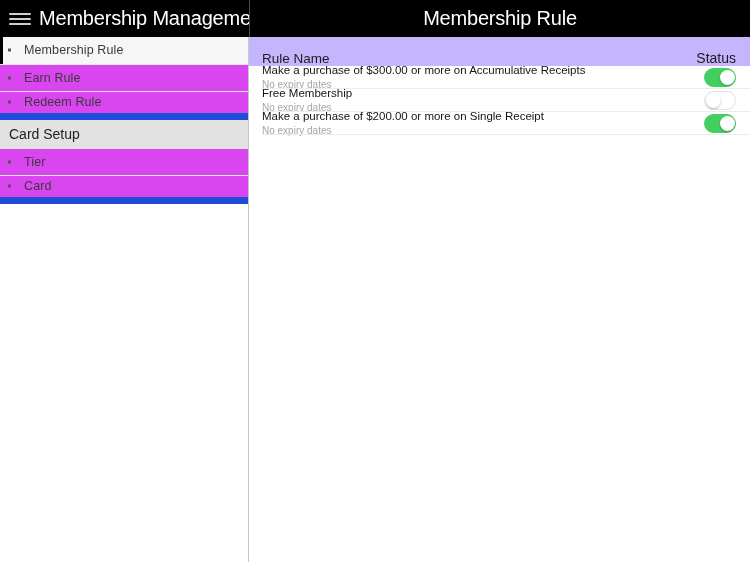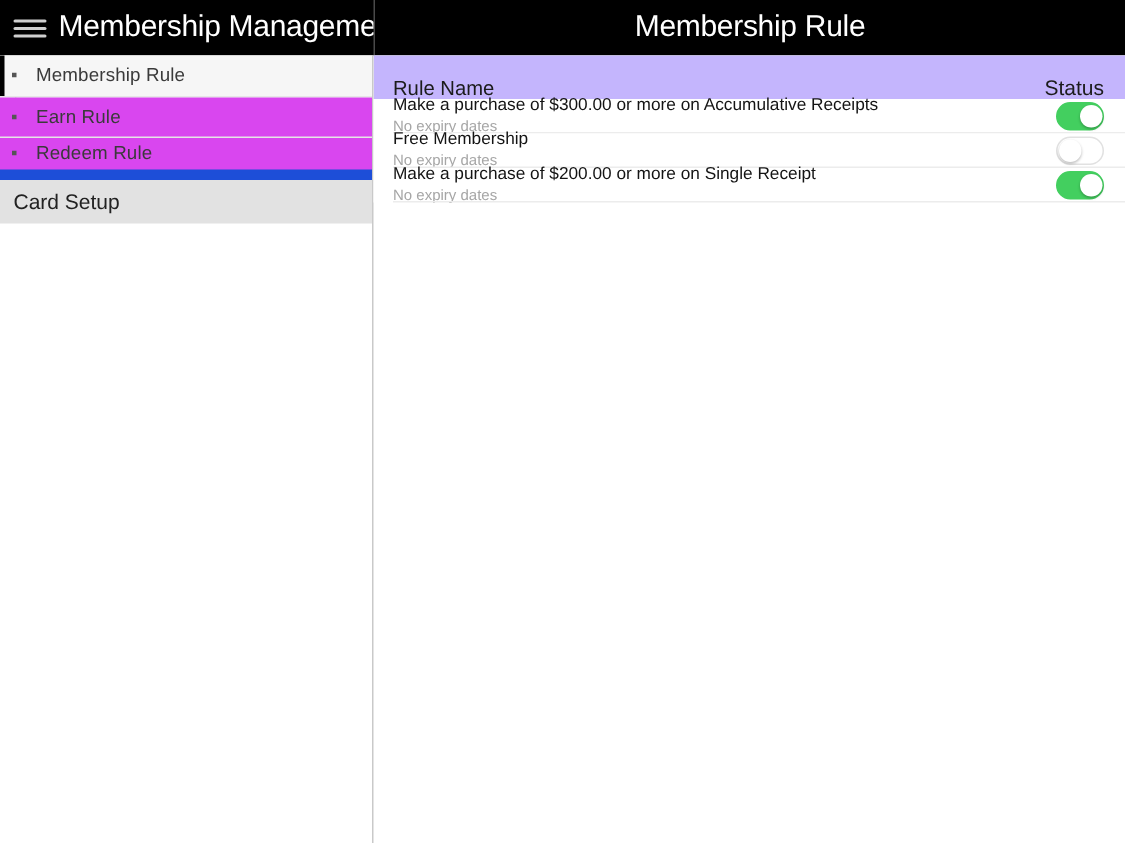--- a/index.html
+++ b/index.html
@@ -304,21 +304,31 @@
 
           <div class="bullet"></div>
           <div class="nav-label">Redeem Rule</div>
         </div>
       </div>
 
       <div class="section-header">Card Setup</div>
       <div class="nav-group">
         <div class="rail"></div>
 
-
+        <div class="nav-item">
+
+          <div class="bullet"></div>
+          <div class="nav-label">Tier</div>
+        </div>
+
+        <div class="nav-item">
+
+          <div class="bullet"></div>
+          <div class="nav-label">Card</div>
+        </div>
       </div>
 
     </nav>
 
     <main class="content">
 
       <div class="list-header">
         <div class="col-rule-name">Rule Name</div>
         <div class="col-status">Status</div>
       </div>

